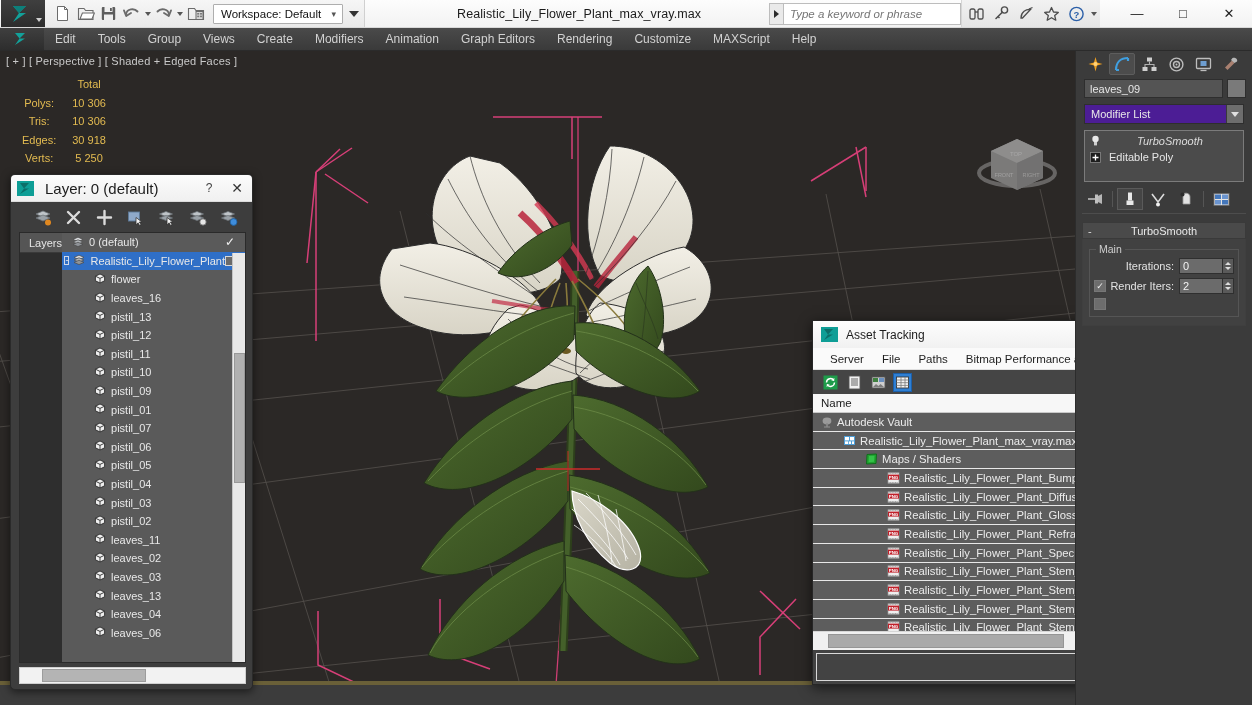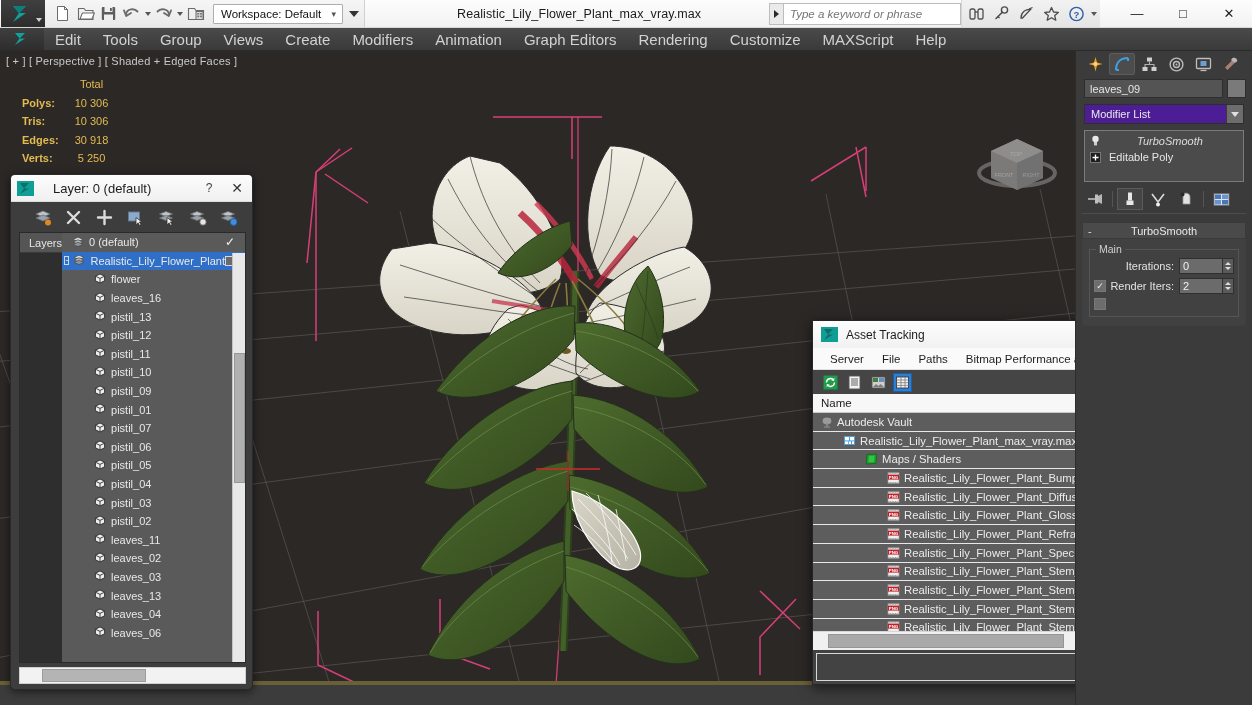--- a/index.html
+++ b/index.html
@@ -76,59 +76,59 @@
 
   
   .menubar {
     position:absolute;left:0;top:28px;width:1252px;height:23px;
     background:linear-gradient(#4a4a4a,#3a3a3a);
     border-bottom:1px solid #2b2b2b;
     display:flex;align-items:center;
   }
   .mlogo{width:44px;height:22px;background:linear-gradient(#3f3f3f,#2d2d2d);display:flex;align-items:center;justify-content:center;}
   .mitem {
-    padding:0 11px;height:23px;line-height:23px;font-size:15px;color:#d2d2d2;cursor:pointer;white-space:nowrap;
+    padding:0 11px;height:23px;line-height:23px;font-size:12px;color:#d2d2d2;cursor:pointer;white-space:nowrap;
   }
 
   
   .viewport {
     position:absolute;left:0;top:51px;width:1075px;height:634px;
     background:#2b2826; overflow:hidden;
   }
   .vp-label {
     position:absolute;left:6px;top:4px;font-size:11px;color:#c9c9c9;letter-spacing:.2px;
     z-index:6;
   }
   .stats {
     position:absolute;left:22px;top:24px;z-index:6;
     color:#e0b84a;font-size:11px;line-height:18.5px;
   }
   .stats table{border-collapse:collapse;}
   .stats td{padding:0 4px 0 0;color:#e3bb51;font-size:11px;}
-  .stats td.lbl{text-align:left;padding-right:6px;font-weight:bold;}
+  .stats td.lbl{text-align:center;padding-right:6px;}
   .stats td.hdr{text-align:center;padding-left:10px;}
 
   .vp-bottombar{
     position:absolute;left:0;bottom:0;width:1075px;height:4px;background:#6a6038;
   }
   .grid-svg{position:absolute;left:0;top:0;}
 
   
   .layerdlg {
     position:absolute;left:10px;top:174px;width:243px;height:516px;
     background:#3d3d3d;border:1px solid #2a2a2a;border-radius:5px;
     box-shadow:0 2px 8px rgba(0,0,0,.55);
     display:flex;flex-direction:column;overflow:hidden;
   }
   .ld-title {
     height:27px;background:linear-gradient(#fcfcfc,#f0f0f0);
     display:flex;align-items:center;padding-left:6px;flex:0 0 auto;
     border-bottom:1px solid #dcdcdc;
   }
-  .ld-title .t { font-size:13px;color:#1c1c1c;margin-left:19px; }
+  .ld-title .t { font-size:15px;color:#1c1c1c;margin-left:11px; }
   .ld-title .help { margin-left:auto;width:26px;text-align:center;color:#444;font-size:12px;cursor:pointer;}
   .ld-title .x { width:30px;text-align:center;color:#333;font-size:14px;cursor:pointer;}
   .ld-toolbar {
     height:30px;background:#3d3d3d;display:flex;align-items:center;padding-left:22px;gap:12px;flex:0 0 auto;
   }
   .ld-tb-btn{width:19px;height:19px;display:flex;align-items:center;justify-content:center;cursor:pointer;}
   .ld-body{
     margin:0 6px 0 8px;background:#2e2e2e;border:1px solid #2a2a2a;
     flex:1 1 auto;display:flex;overflow:hidden;position:relative;
   }

